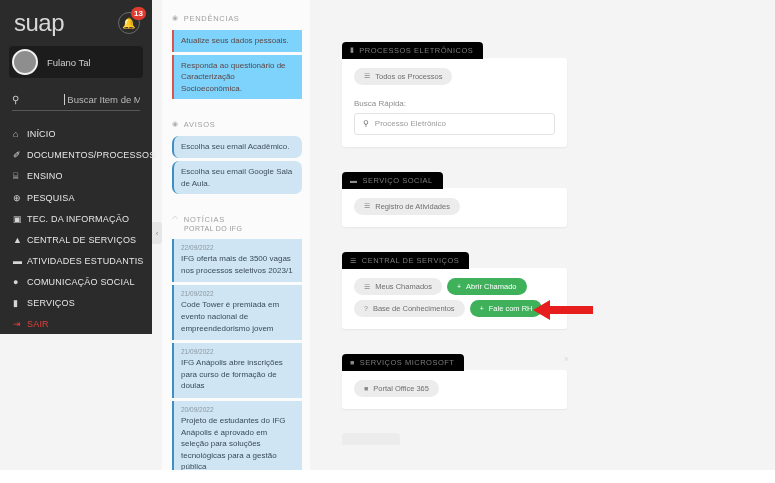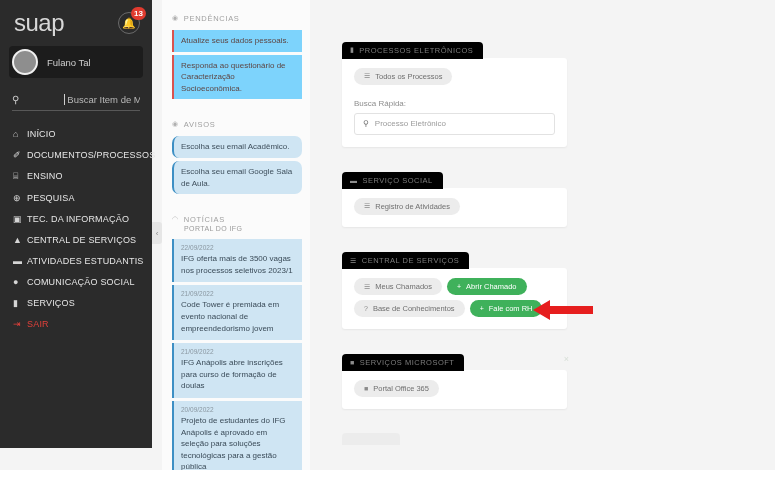--- a/index.html
+++ b/index.html
@@ -13,21 +13,21 @@
   #app {
     position: relative;
     width: 775px; height: 470px;
     background: #f4f4f4;
     overflow: hidden;
   }
 
   
   #sidebar {
     position: absolute; left: 0; top: 0;
-    width: 152px; height: 448px;
+    width: 152px; height: 334px;
     background: #2b2b2b;
     color: #e3e3e3;
     z-index: 5;
   }
   .brand-row {
     position: relative;
     height: 40px;
     padding: 6px 12px 0 14px;
     display: flex; align-items: center; justify-content: space-between;
   }

